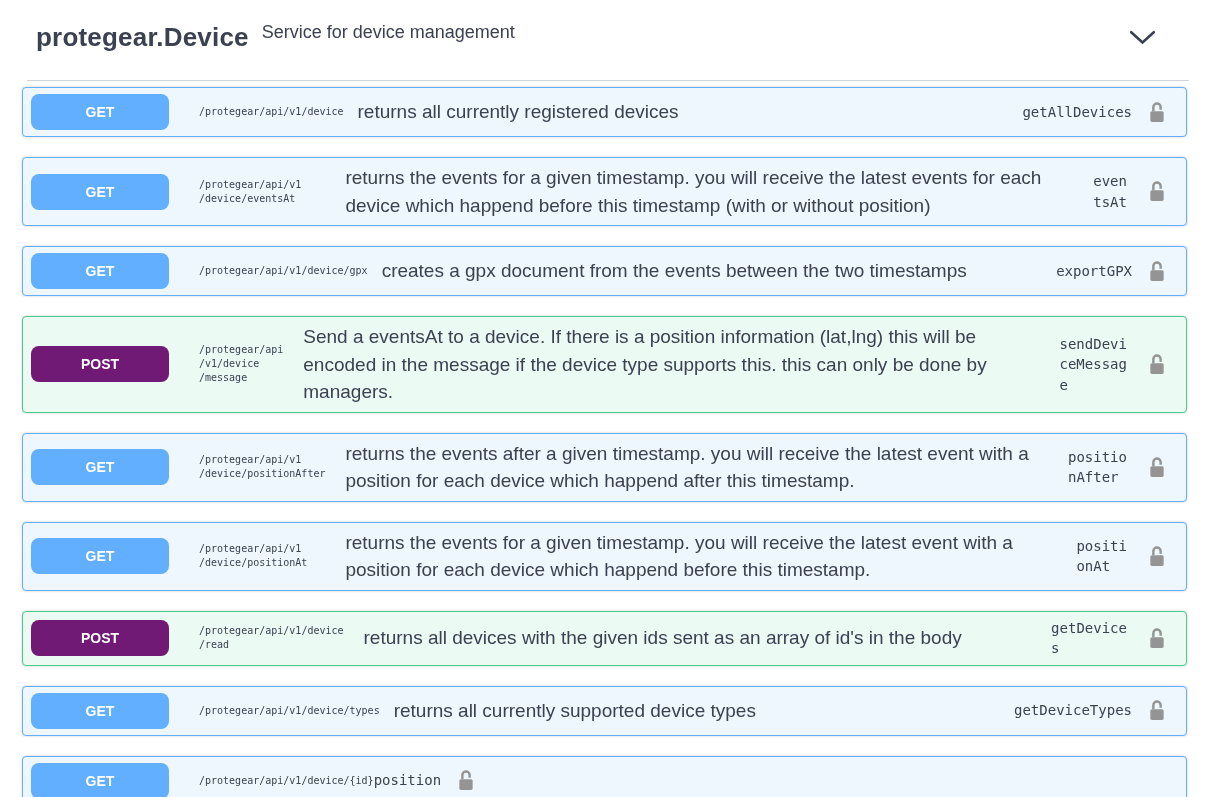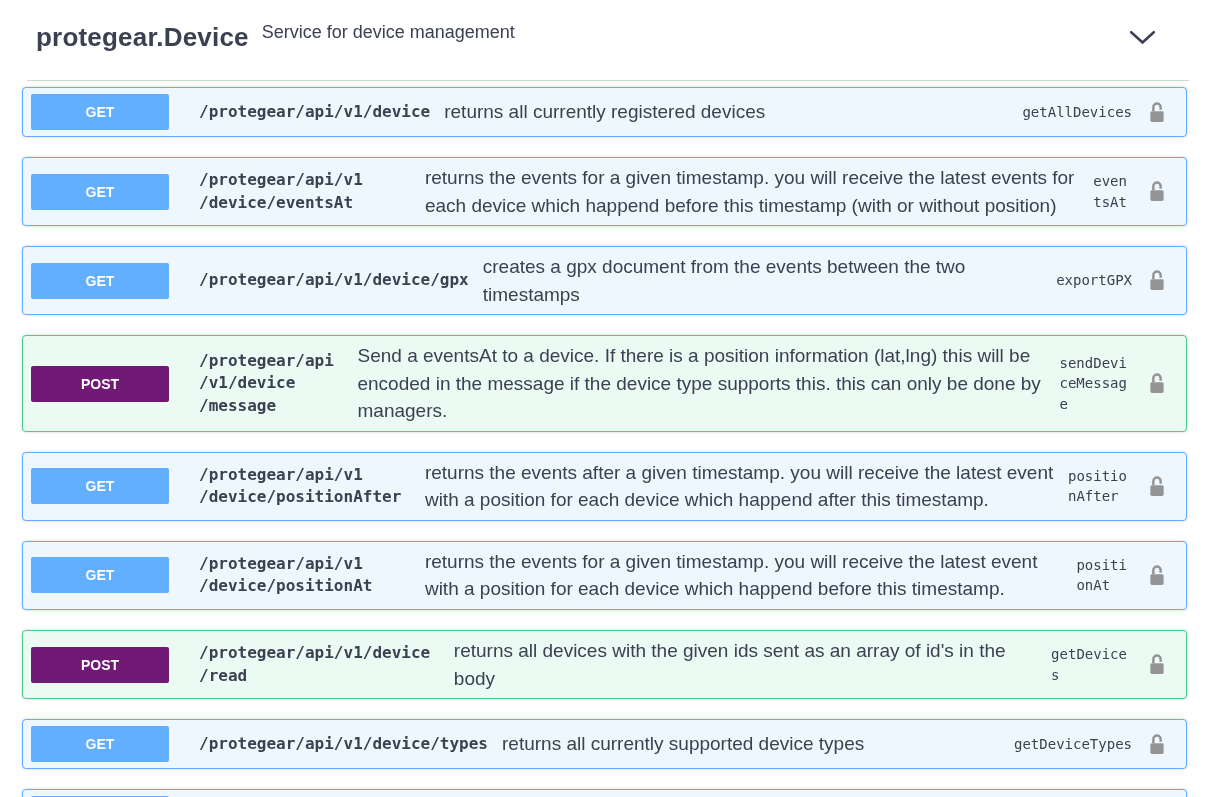--- a/index.html
+++ b/index.html
@@ -23,31 +23,31 @@
     display:flex; align-items:center;
     border:1px solid; border-radius:4px;
     padding:6px 20px 6px 8px; margin-bottom:20px;
     box-shadow:0 0 3px rgba(0,0,0,.19); cursor:pointer;
   }
   .row.get  { background:#eff7fe; border-color:#61affe; }
   .row.post { background:#ecfaf4; border-color:#49cc90; }
   .row.put  { background:#fef5ea; border-color:#fca130; }
 
   .method {
-    flex:0 0 138px; width:138px; padding:10px 0; border:none; border-radius:2px;
+    flex:0 0 138px; width:138px; padding:10px 0; border:none; border-radius:8px;
     text-align:center; color:#fff; font-weight:bold; font-size:14px;
     font-family:"Liberation Sans", sans-serif; cursor:pointer;
   }
   .row.get  .method { background:#61affe; }
   .row.post .method { background:#701a75; }
 
   .path {
     display:inline-block; flex:0 0 auto; margin-left:30px;
-    font-family:"DejaVu Sans Mono", monospace; font-weight:bold;
-    font-size:16px; line-height:1.4; color:#3b4151;
+    font-family:"DejaVu Sans Mono", monospace; font-weight:normal;
+    font-size:10px; line-height:1.4; color:#3b4151;
   }
   .pw-15 { width:15ch; } .pw-22 { width:22ch; } .pw-25 { width:25ch; }
 
   .desc {
     flex:1 1 auto; margin-left:14px; padding-right:14px;
     font-size:19px; line-height:1.45; color:#3b4151;
   }
   .opid {
     flex:0 0 auto; font-family:"DejaVu Sans Mono", monospace; font-weight:normal;
     font-size:14px; line-height:1.45; color:#3b4151; word-break:break-all;

